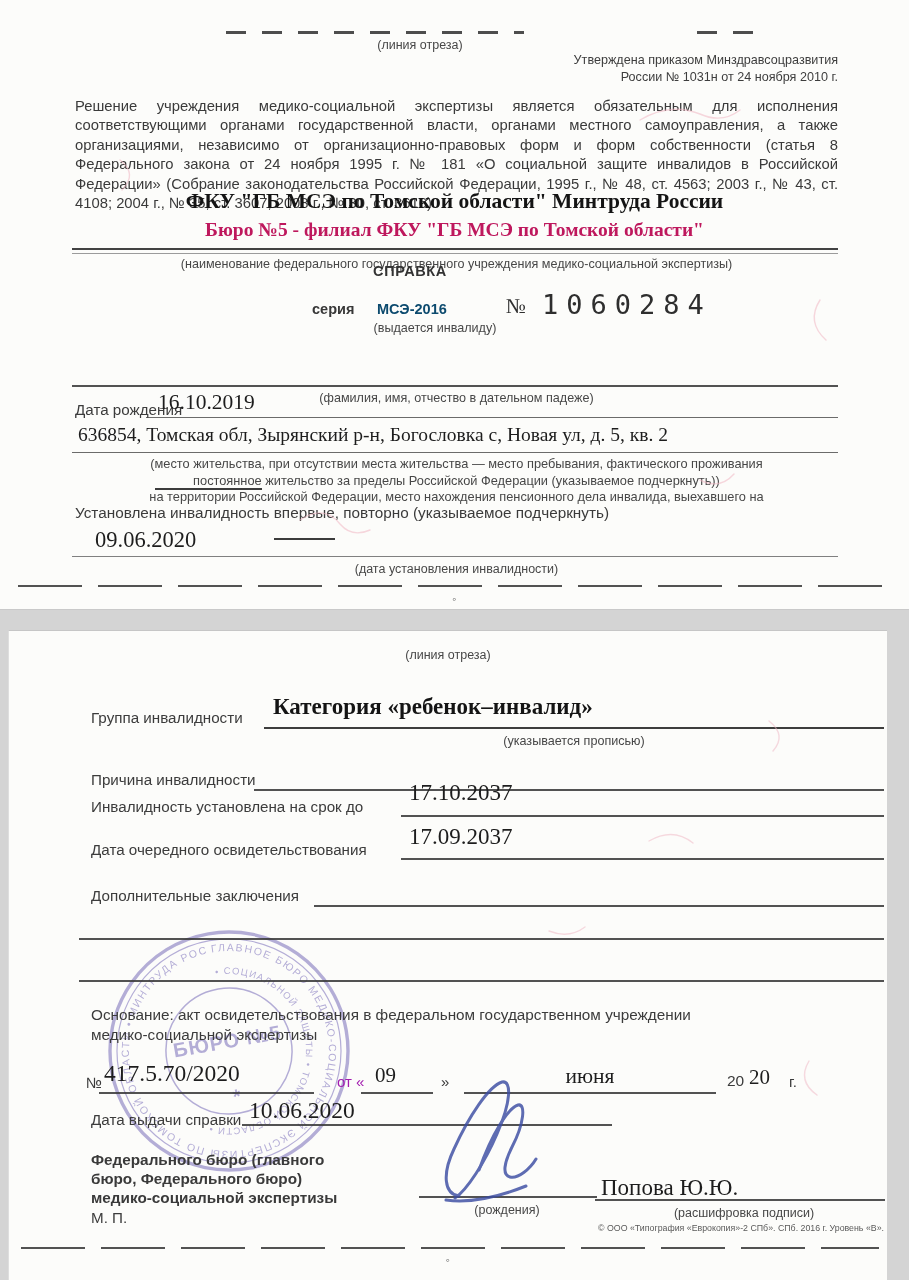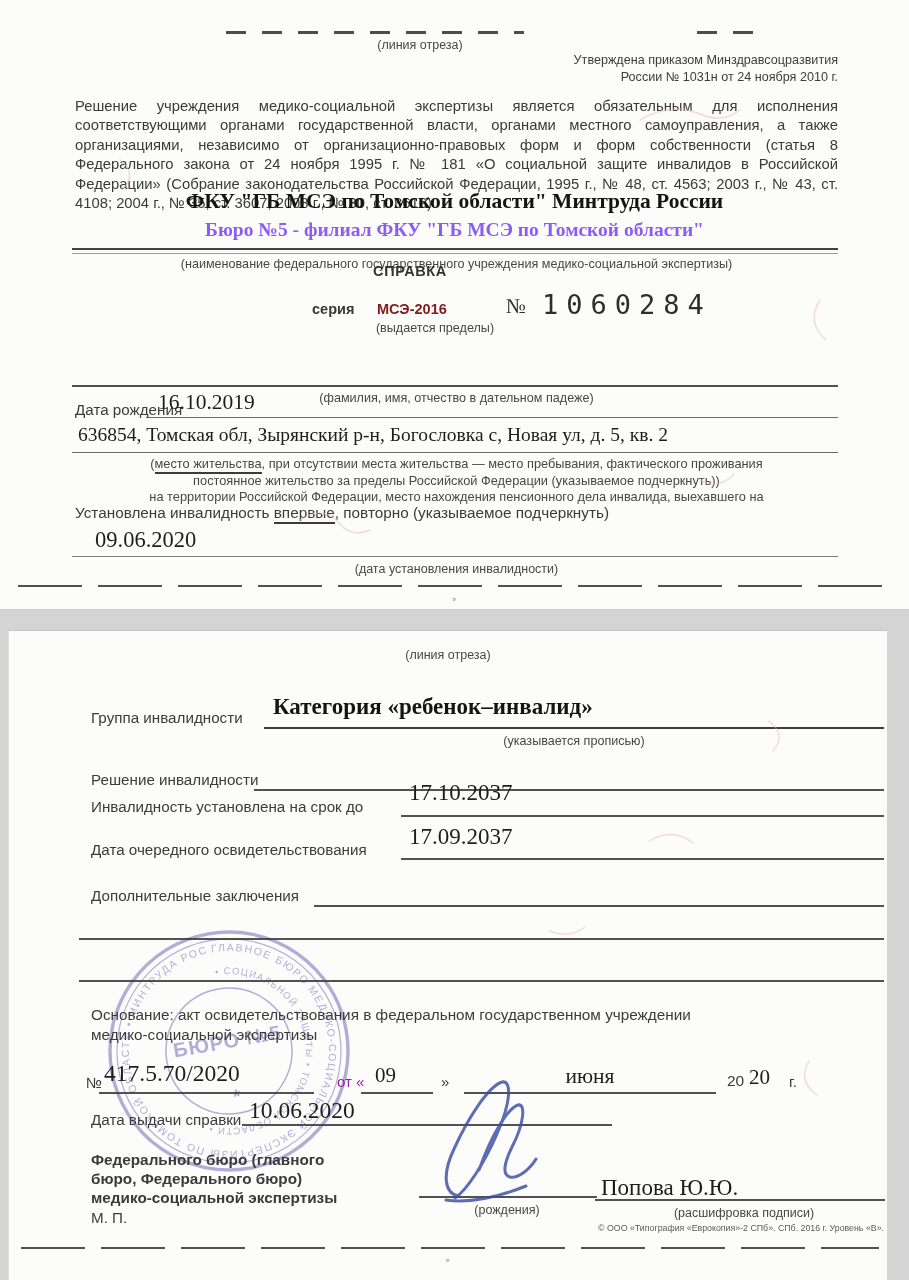--- a/index.html
+++ b/index.html
@@ -20,21 +20,21 @@
   .right{text-align:right;}
   .justify{text-align:justify;}
   .rule{position:absolute;border-top:2px solid rgba(58,58,58,.88);height:0;}
   .rule-thin{position:absolute;border-top:1.5px solid rgba(70,70,70,.8);height:0;}
   .rule-heavy{position:absolute;border-top:2.5px solid rgba(40,40,40,.9);height:0;}
   .dbl-rule{position:absolute;height:3px;border-top:2px solid #424242;border-bottom:1px solid #9b9b9b;}
   .dash{position:absolute;height:3px;
         background:repeating-linear-gradient(90deg,#4d4d4d 0 20px,rgba(0,0,0,0) 20px 36px);}
   .tear{position:absolute;height:2px;
         background:repeating-linear-gradient(90deg,#525252 0 64px,rgba(0,0,0,0) 64px 80px);}
-  .u{border-bottom:2px solid #3c3c3c;padding-bottom:1px;}
+  .u{border-bottom:2px solid #3c3c3c;padding-bottom:17px;}
   .regmark{font-size:12px;color:#555;text-align:center;}
   .scan{position:absolute;pointer-events:none;}
 </style>
 </head>
 <body>
 
 <div class="stage">
 
   <div class="page" id="page1">
 
@@ -43,31 +43,31 @@
     <div class="abs caption" style="left:330px;top:37px;width:180px;">(линия отреза)</div>
 
     <div class="abs sans right" style="left:440px;top:52px;width:398px;font-size:12.6px;line-height:16.5px;">
       <div>Утверждена приказом Минздравсоцразвития</div>
       <div>России № 1031н от 24 ноября 2010 г.</div>
     </div>
 
     <div class="abs sans justify" style="left:75px;top:97px;width:763px;font-size:14.8px;line-height:19.4px;color:#3a3a3a;">Решение учреждения медико-социальной экспертизы является обязательным для исполнения соответствующими органами государственной власти, органами местного самоуправления, а также организациями, независимо от организационно-правовых форм и форм собственности (статья 8 Федерального закона от 24 ноября 1995 г. № 181 «О социальной защите инвалидов в Российской Федерации» (Собрание законодательства Российской Федерации, 1995 г., № 48, ст. 4563; 2003 г., № 43, ст. 4108; 2004 г., № 35, ст. 3607; 2008 г., № 30, ст. 3616)</div>
 
     <div class="abs serif bold center" style="left:40px;top:189px;width:829px;font-size:21.5px;color:#141414;">ФКУ "ГБ МСЭ по Томской области" Минтруда России</div>
-    <div class="abs serif bold center" style="left:40px;top:219px;width:829px;font-size:19.5px;color:#8b5cf6;">Бюро №5 - филиал ФКУ "ГБ МСЭ по Томской области"</div>
+    <div class="abs serif bold center" style="left:40px;top:219px;width:829px;font-size:19.5px;color:#be185d;">Бюро №5 - филиал ФКУ "ГБ МСЭ по Томской области"</div>
     <div class="dbl-rule abs" style="left:72px;top:248px;width:766px;"></div>
     <div class="abs caption" style="left:75px;top:256px;width:763px;font-size:12.6px;">(наименование федерального государственного учреждения медико-социальной экспертизы)</div>
 
     <div class="abs sans bold center" style="left:75px;top:263px;width:670px;font-size:14.5px;letter-spacing:.6px;color:#333;">СПРАВКА</div>
 
     <span class="abs sans bold" style="left:312px;top:301px;font-size:14.5px;color:#383838;">серия</span>
-    <span class="abs sans bold" style="left:377px;top:301px;font-size:14.5px;color:#7f1d1d;">МСЭ-2016</span>
+    <span class="abs sans bold" style="left:377px;top:301px;font-size:14.5px;color:#0c4a6e;">МСЭ-2016</span>
     <span class="abs serif" style="left:506px;top:294px;font-size:21px;color:#2e2e2e;">№</span>
     <span class="abs mono" style="left:542px;top:289px;font-size:27px;letter-spacing:8px;color:#2e2e2e;">1060284</span>
-    <div class="abs caption" style="left:75px;top:320px;width:720px;font-size:12.6px;">(выдается пределы)</div>
+    <div class="abs caption" style="left:75px;top:320px;width:720px;font-size:12.6px;">(выдается инвалиду)</div>
 
     <div class="rule abs" style="left:72px;top:385px;width:766px;"></div>
     <div class="abs caption" style="left:75px;top:390px;width:763px;font-size:12.6px;">(фамилия, имя, отчество в дательном падеже)</div>
 
     <span class="abs sans label" style="left:75px;top:401px;">Дата рождения</span>
     <span class="abs value" style="left:158px;top:390px;font-size:21.5px;">16.10.2019</span>
     <div class="rule-thin abs" style="left:146px;top:417px;width:692px;"></div>
 
     <div class="abs value" style="left:78px;top:424px;font-size:19.5px;">636854, Томская обл, Зырянский р-н, Богословка с, Новая ул, д. 5, кв. 2</div>
     <div class="rule-thin abs" style="left:72px;top:452px;width:766px;"></div>
@@ -121,21 +121,21 @@
         <text x="125" y="122" text-anchor="middle" fill="#8075bd" font-size="20" font-weight="bold" letter-spacing="1" font-family="Liberation Sans, sans-serif">БЮРО №5</text>
         <text x="125" y="178" text-anchor="middle" fill="#8075bd" font-size="20" font-weight="bold">*</text>
       </g>
     </svg>
 
     <span class="abs sans label" style="left:82px;top:78px;">Группа инвалидности</span>
     <span class="abs serif bold" style="left:264px;top:63px;font-size:23px;color:#141414;">Категория «ребенок–инвалид»</span>
     <div class="rule-heavy abs" style="left:255px;top:96px;width:620px;"></div>
     <div class="abs caption" style="left:255px;top:102px;width:620px;font-size:12.6px;">(указывается прописью)</div>
 
-    <span class="abs sans label" style="left:82px;top:140px;">Решение инвалидности</span>
+    <span class="abs sans label" style="left:82px;top:140px;">Причина инвалидности</span>
     <div class="rule abs" style="left:245px;top:158px;width:630px;"></div>
 
     <span class="abs value" style="left:400px;top:149px;font-size:23px;">17.10.2037</span>
     <span class="abs sans label" style="left:82px;top:167px;">Инвалидность установлена на срок до</span>
     <div class="rule abs" style="left:392px;top:184px;width:483px;"></div>
 
     <span class="abs value" style="left:400px;top:193px;font-size:23px;">17.09.2037</span>
     <span class="abs sans label" style="left:82px;top:210px;">Дата очередного освидетельствования</span>
     <div class="rule abs" style="left:392px;top:227px;width:483px;"></div>
 

